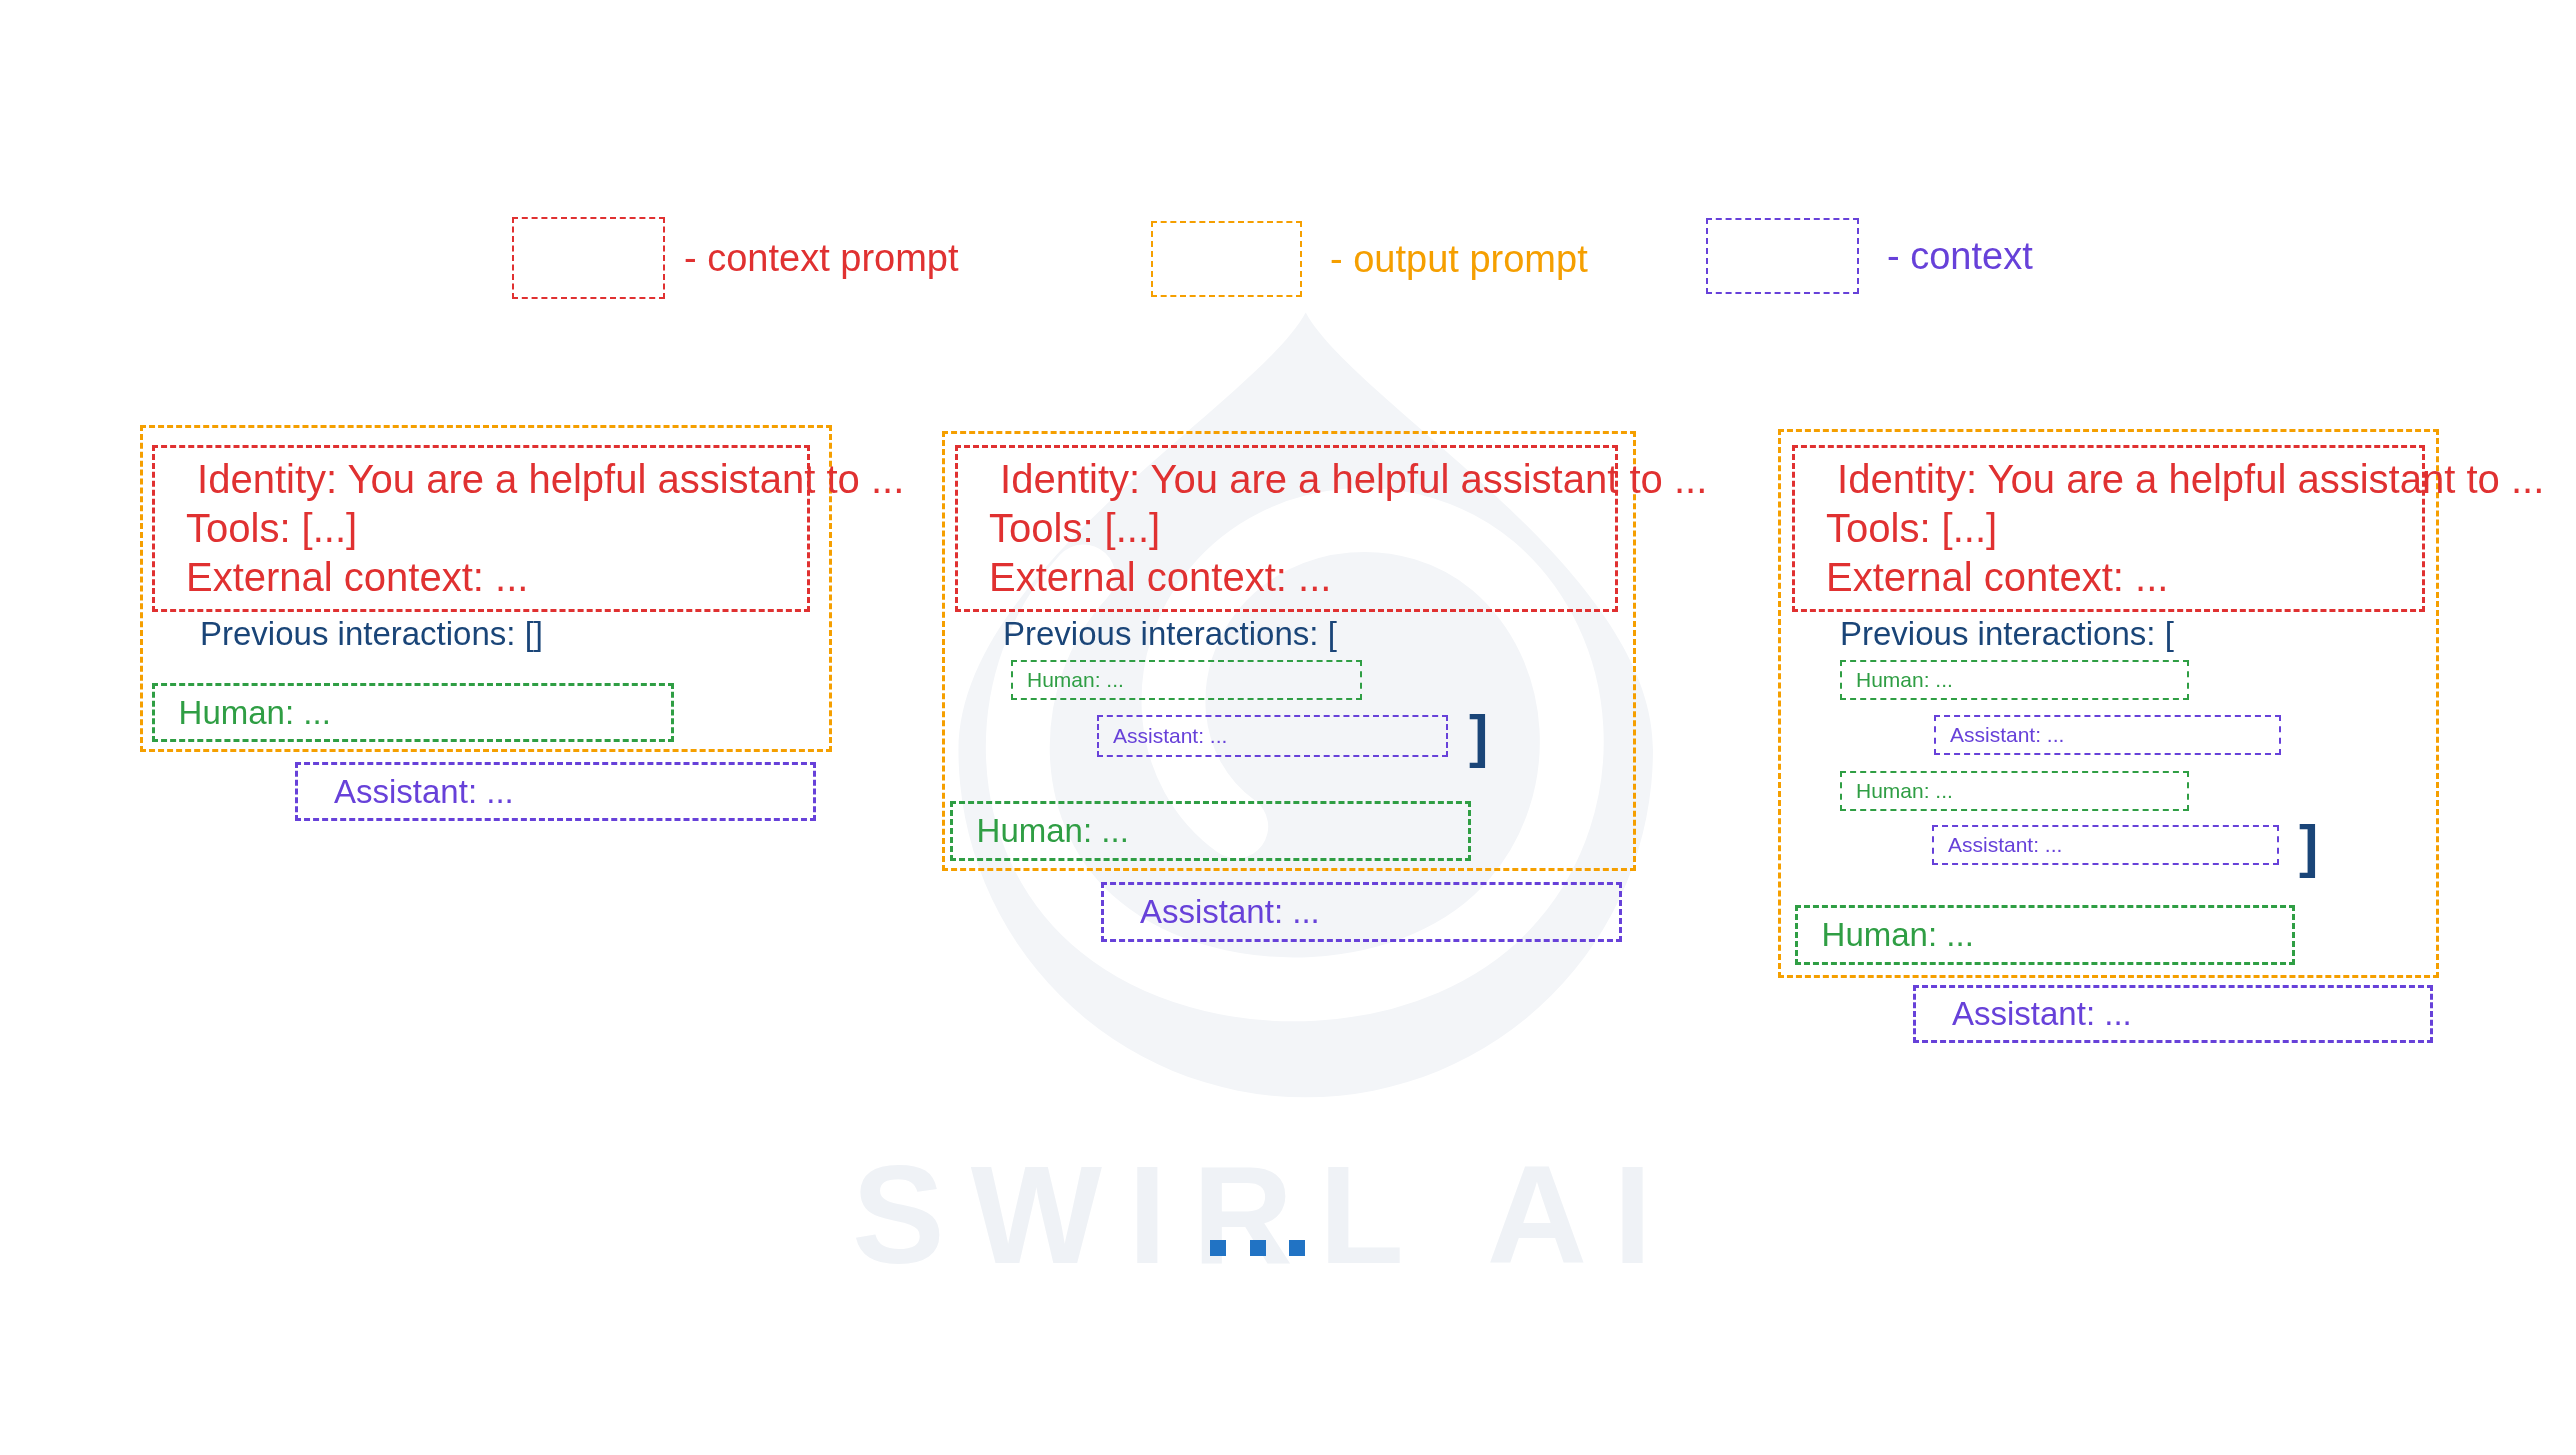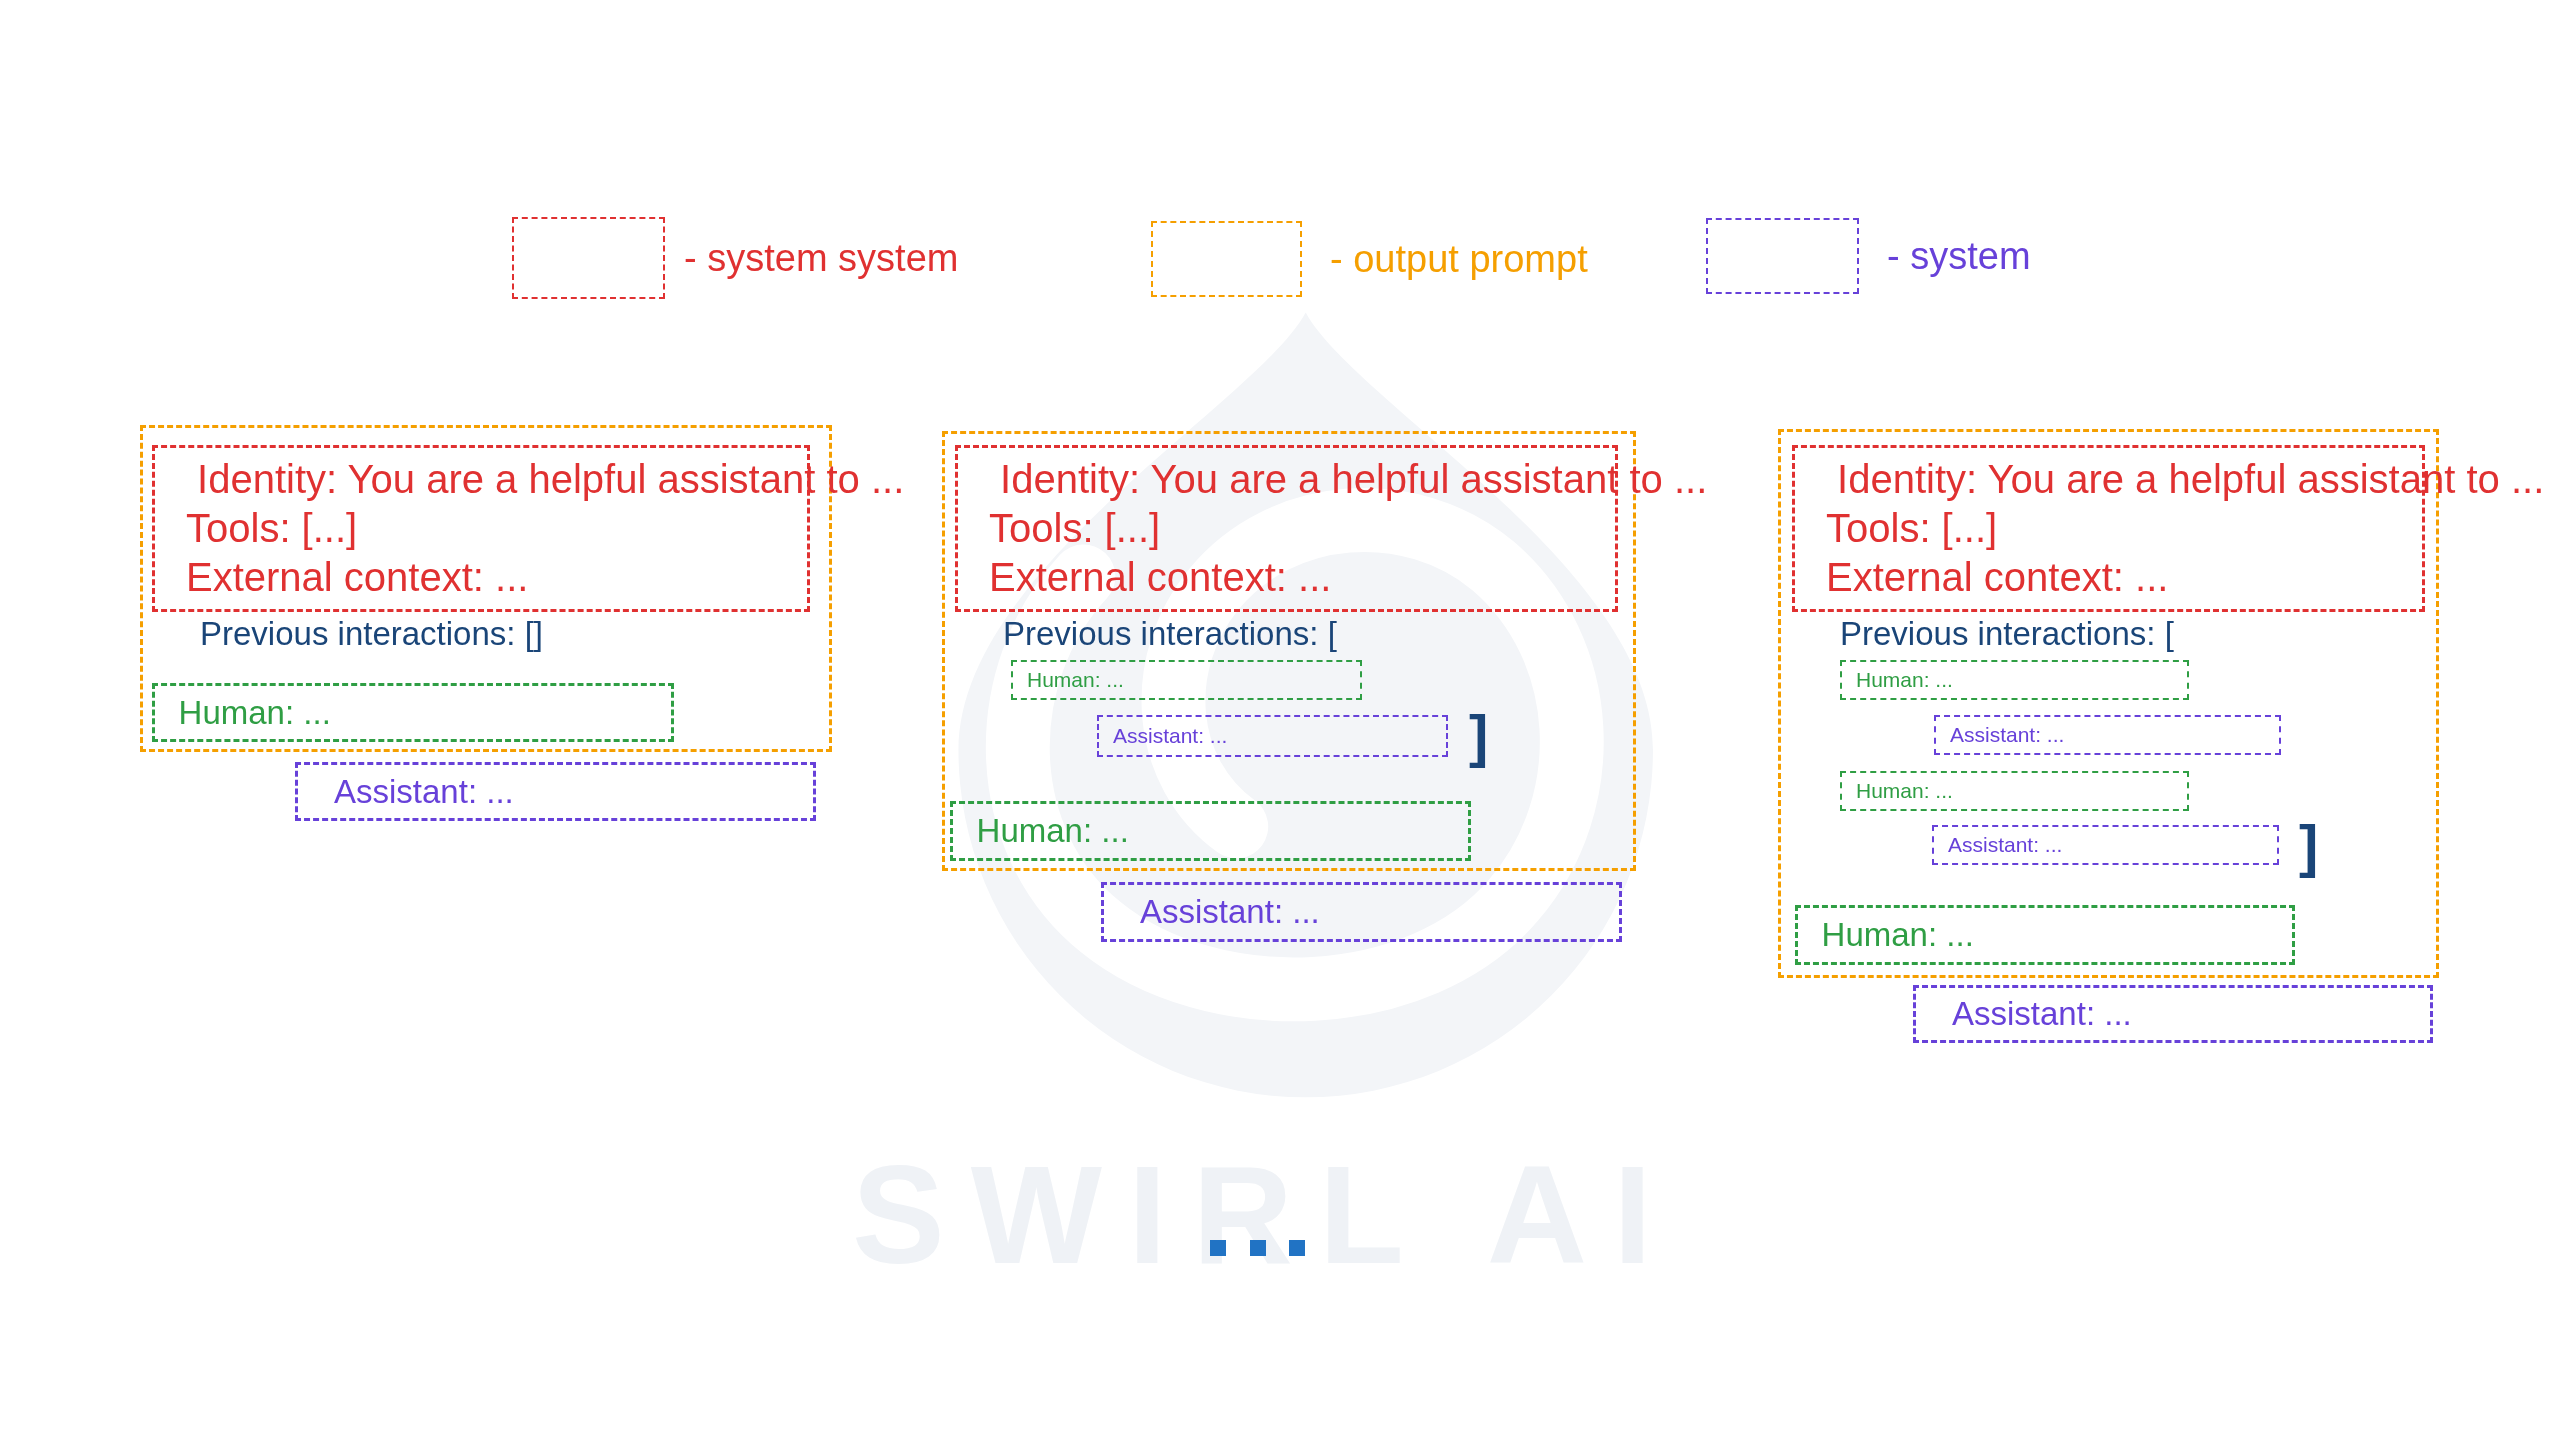--- a/index.html
+++ b/index.html
@@ -56,27 +56,27 @@
              C 1745 1465, 2045 1455, 2180 1295
              C 2300 1155, 2290 935, 2150 815
              C 2030 715, 1845 730, 1748 848
              C 1660 955, 1672 1112, 1780 1190"></path>
   </svg>
 
   <div class="wm-text" style="left:852px;top:1145px;">SWIRL AI</div>
 
   <div>
     <div class="bx bx-red bx-small" style="left:512px;top:217px;width:153px;height:82px;"></div>
-    <div class="legend-label t-red" style="left:684px;top:217px;height:82px;">- system system</div>
+    <div class="legend-label t-red" style="left:684px;top:217px;height:82px;">- context prompt</div>
 
     <div class="bx bx-orange bx-small" style="left:1151px;top:221px;width:151px;height:76px;"></div>
     <div class="legend-label t-orange" style="left:1330px;top:221px;height:76px;">- output prompt</div>
 
     <div class="bx bx-purple bx-small" style="left:1706px;top:218px;width:153px;height:76px;"></div>
-    <div class="legend-label t-purple" style="left:1887px;top:218px;height:76px;">- system</div>
+    <div class="legend-label t-purple" style="left:1887px;top:218px;height:76px;">- context</div>
   </div>
 
   <div>
     <div class="bx bx-orange" style="left:140px;top:425px;width:692px;height:327px;"></div>
 
     <div class="bx bx-red sys-box" style="left:152px;top:445px;width:658px;height:167px;">
       <div class="sys-line"> Identity: You are a helpful assistant to ...</div>
       <div class="sys-line">Tools: [...]</div>
       <div class="sys-line">External context: ...</div>
     </div>

